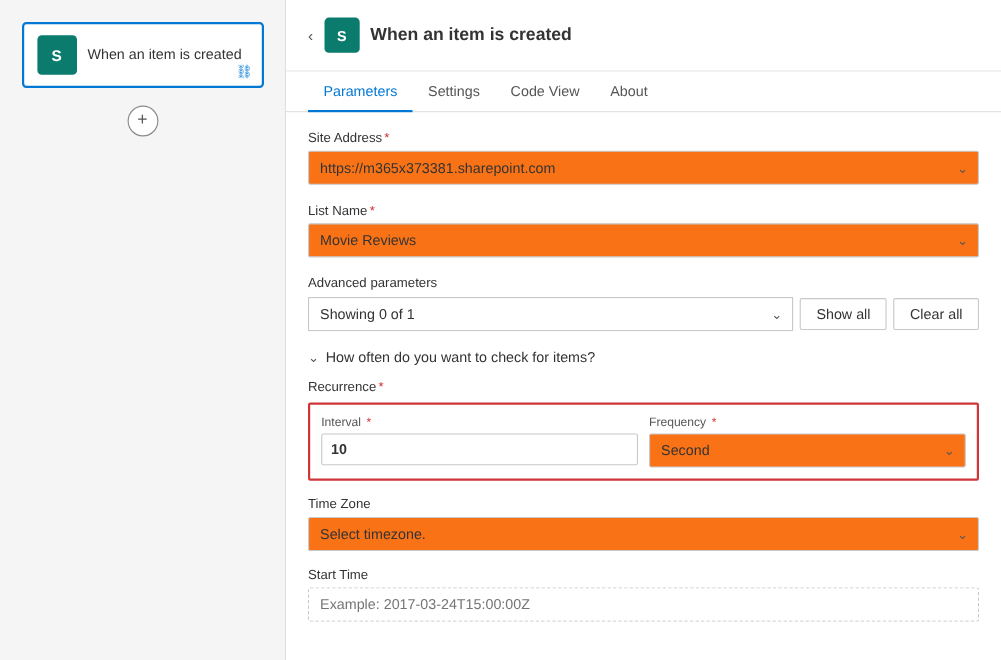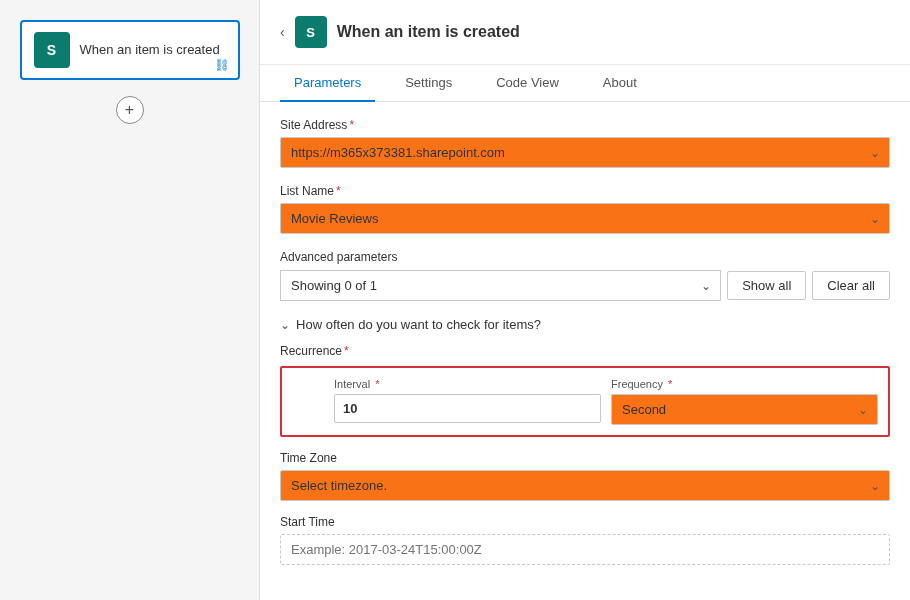--- a/index.html
+++ b/index.html
@@ -126,21 +126,21 @@
 
     .header-title {
       font-size: 16px;
       font-weight: 600;
       color: #333;
     }
 
     
     .tabs {
       display: flex;
-      gap: 16px;
+      gap: 0;
       padding: 0 20px;
       border-bottom: 1px solid #e0e0e0;
     }
 
     .tab {
       padding: 10px 14px;
       font-size: 13px;
       color: #555;
       cursor: pointer;
       border-bottom: 2px solid transparent;
@@ -273,21 +273,20 @@
 
     .recurrence-box {
       border: 2px solid #d13438;
       border-radius: 2px;
       padding: 10px;
     }
 
     .recurrence-fields {
       display: flex;
       gap: 10px;
-      margin-left: 42px;
     }
 
     .recurrence-field {
       flex: 1;
     }
 
     .field-label {
       font-size: 11px;
       color: #555;
       margin-bottom: 4px;

